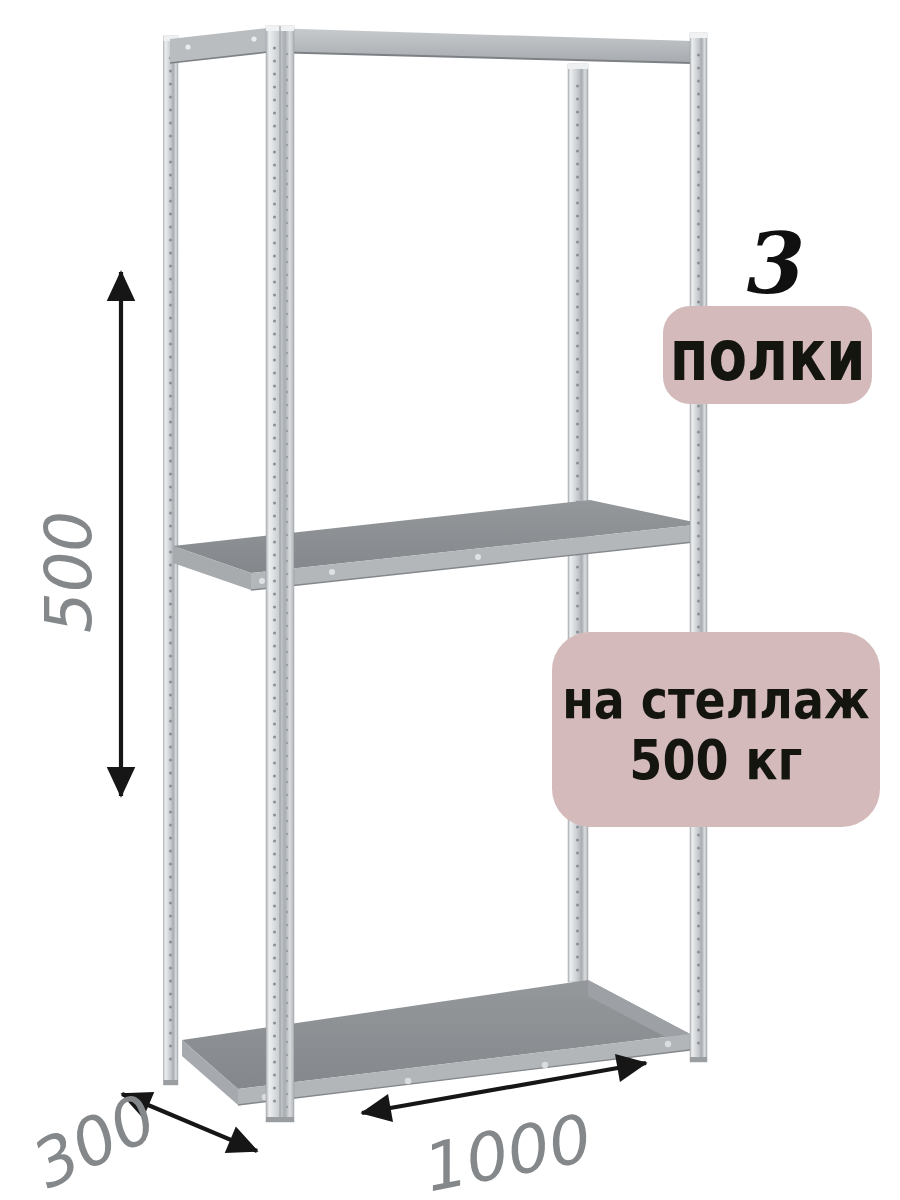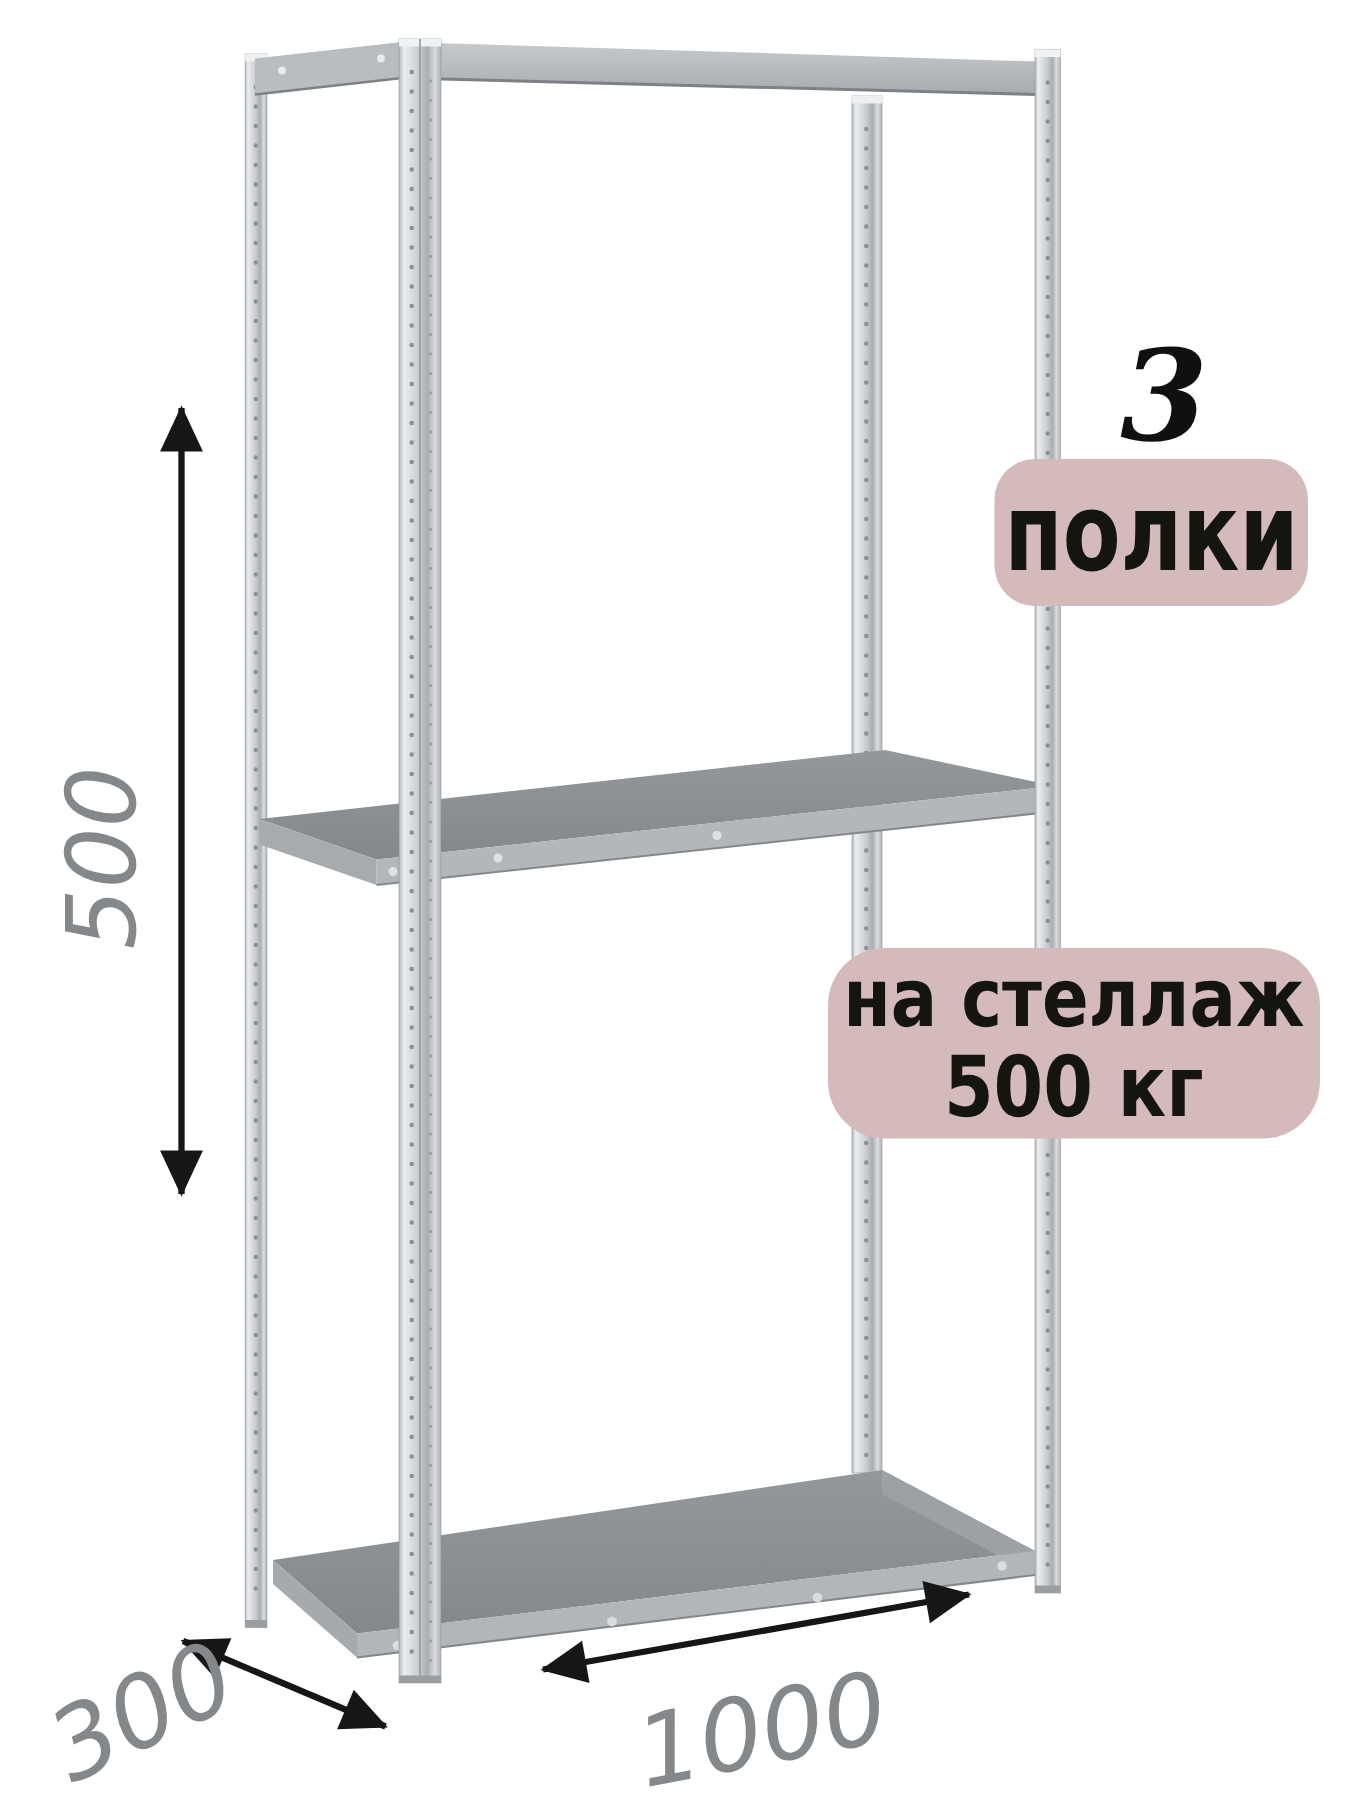--- a/index.html
+++ b/index.html
@@ -18,21 +18,21 @@
         font-style:italic;font-weight:800;font-size:84px;color:#101010;}
 
   .badge{position:absolute;background:var(--badge-bg);color:var(--badge-text);
          display:flex;flex-direction:column;align-items:center;justify-content:center;
          font-weight:700;text-align:center;}
   .badge .ln{display:inline-block;transform:scaleX(0.85);transform-origin:center;
              white-space:nowrap;line-height:60px;}
   .badge-1{left:663px;top:306px;width:209px;height:98px;border-radius:27px;}
   .badge-1 .ln{font-size:72px;transform:scaleX(0.78);line-height:98px;}
   .badge-2{left:552px;top:444px;width:328px;height:153px;border-radius:38px;}
-  .badge-3{left:552px;top:632px;width:328px;height:127px;border-radius:38px;}
+  .badge-3{left:552px;top:632px;width:328px;height:195px;border-radius:38px;}
   .badge-2 .ln,.badge-3 .ln{font-size:56px;}
   .badge-3 .tight{font-size:54px;}
 
   .dim{position:absolute;color:var(--dimension-text);font-style:italic;
        text-align:center;white-space:nowrap;}
   .dim-500{left:-16px;top:537px;width:170px;height:70px;line-height:70px;
            font-size:64px;transform:rotate(-90deg);}
   .dim-300{left:10px;top:1107px;width:170px;height:70px;line-height:70px;
            font-size:66px;transform:rotate(-26deg);}
   .dim-1000{left:388px;top:1114px;width:240px;height:80px;line-height:80px;

